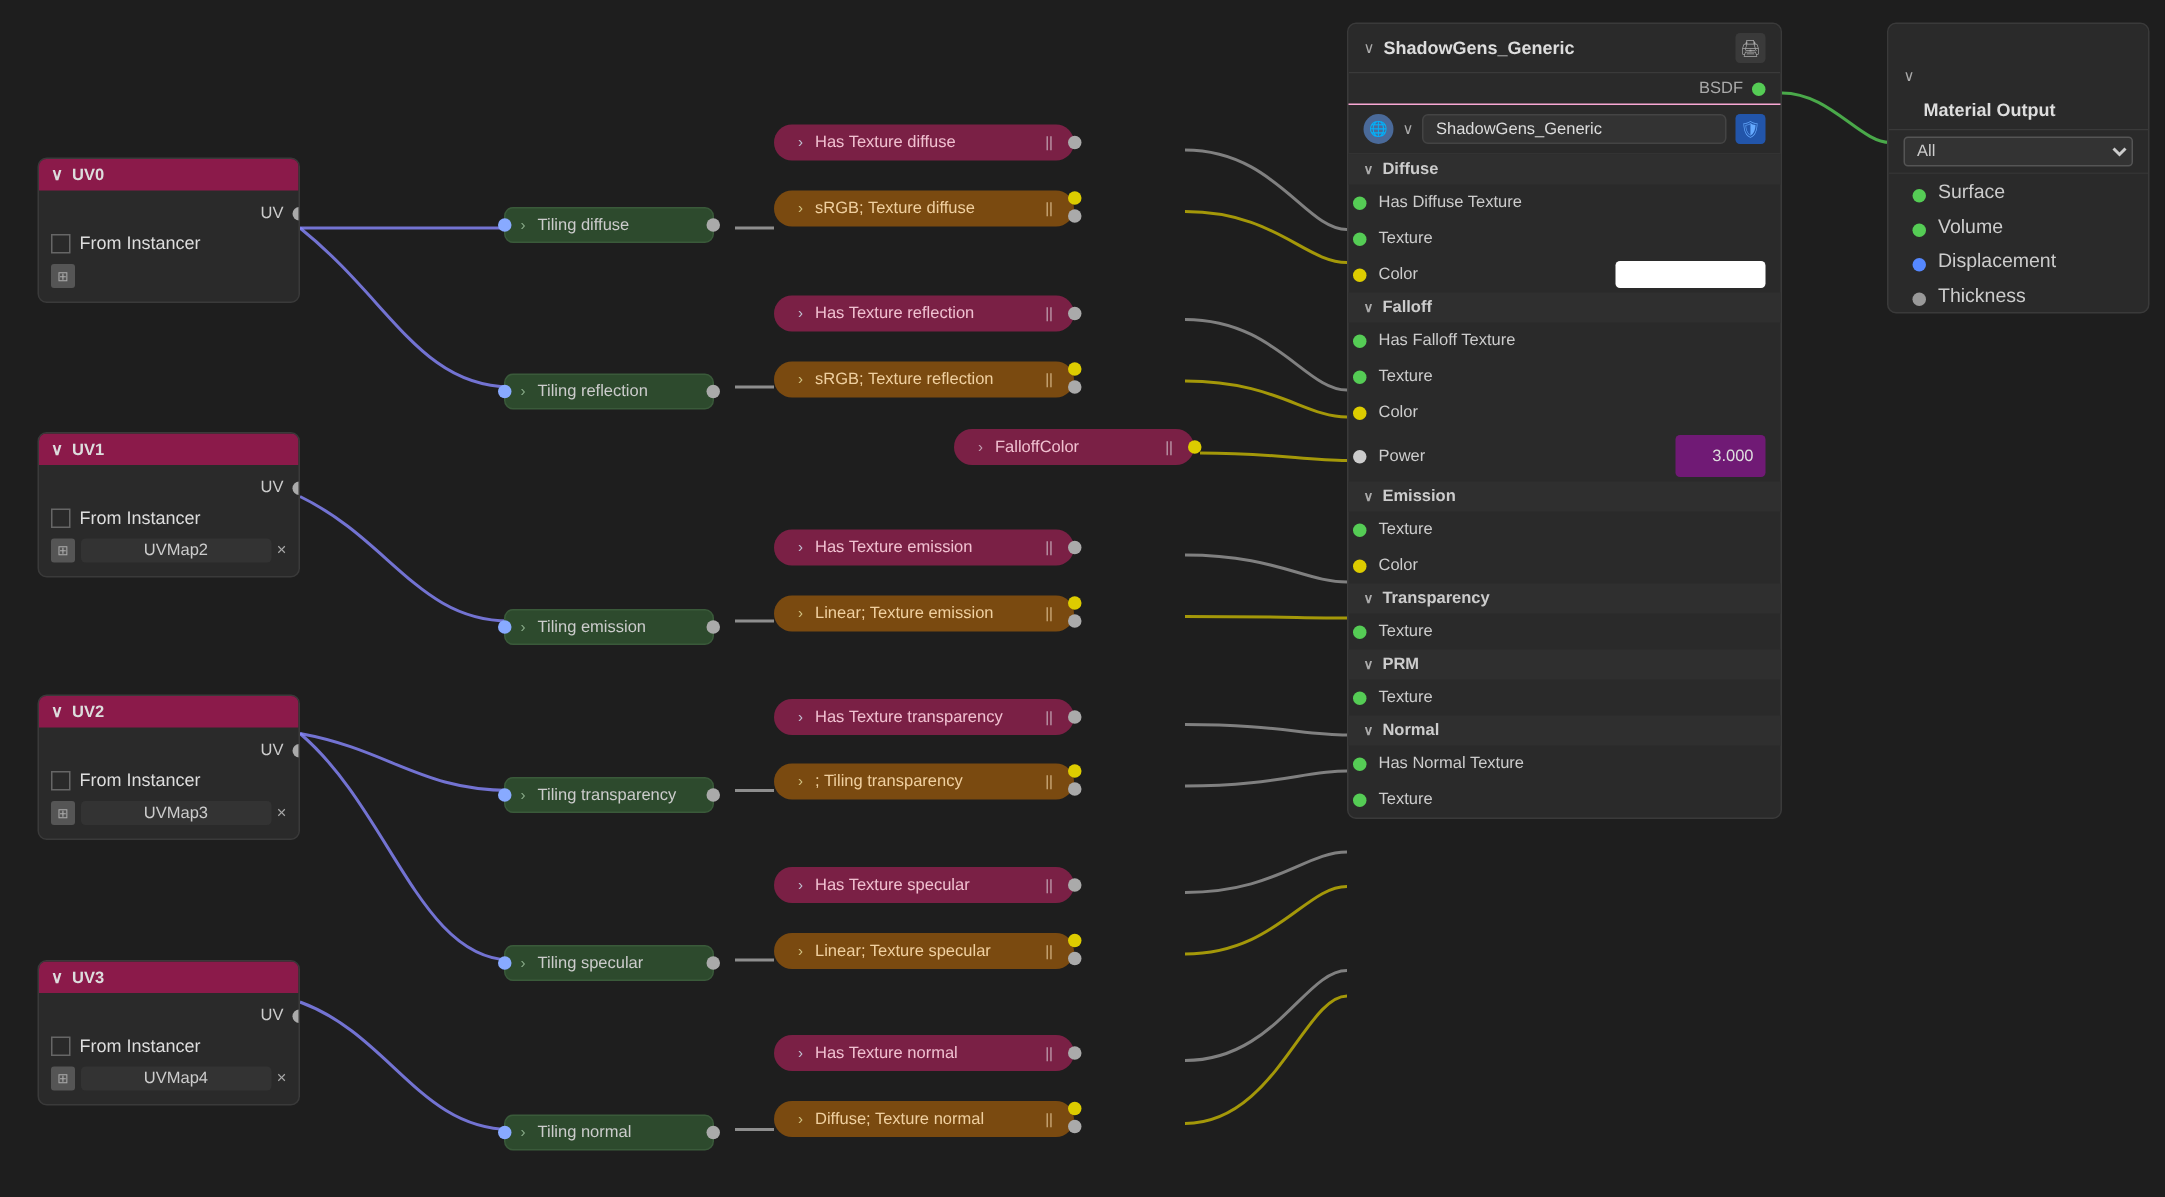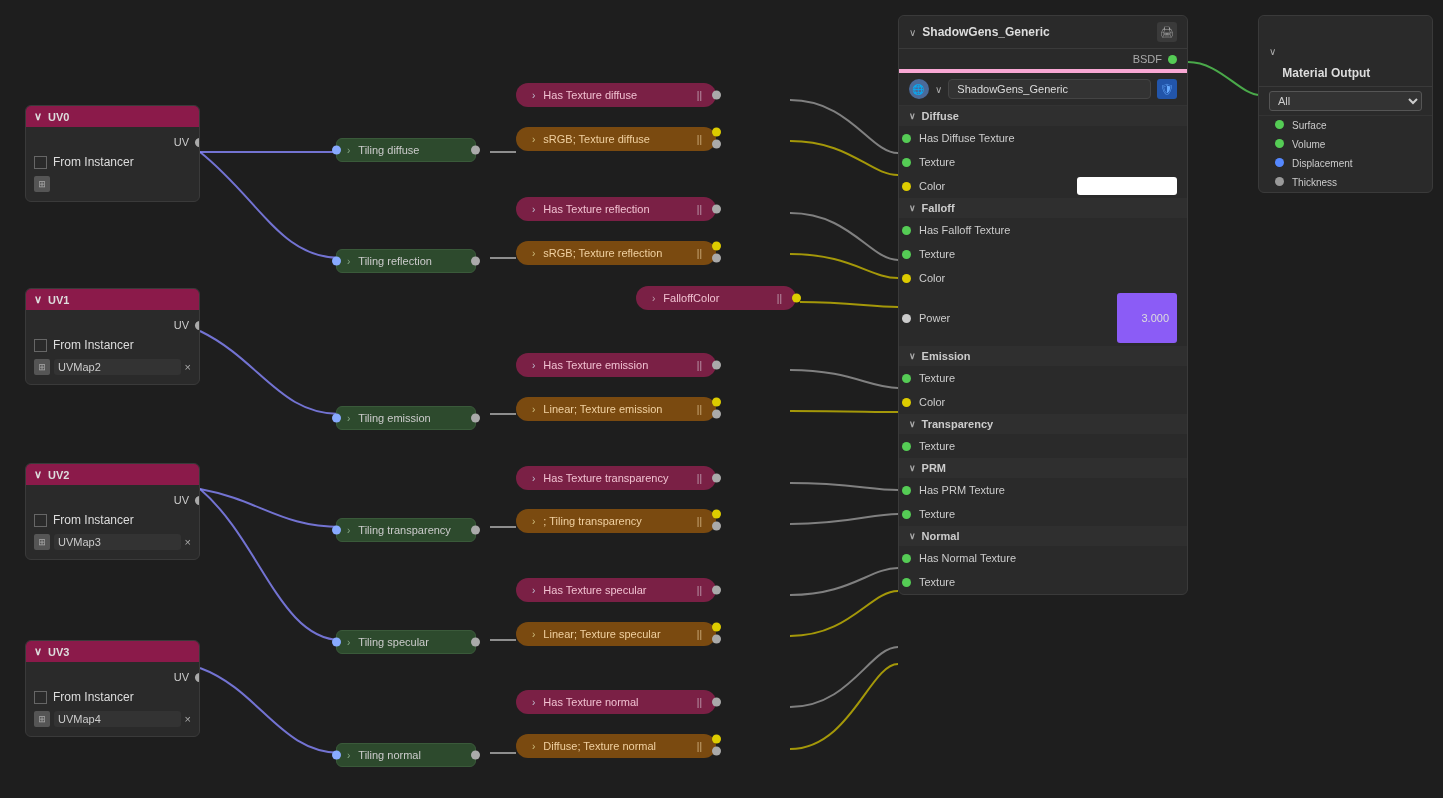--- a/index.html
+++ b/index.html
@@ -86,20 +86,21 @@
       display: flex; align-items: center; justify-content: center;
       color: #aaa;
     }
     .uvmap-label {
       flex: 1;
       font-size: 11px;
       color: #ccc;
       background: #333;
       padding: 2px 4px;
       border-radius: 3px;
+      text-align: center;
     }
     .close-icon {
       color: #aaa;
       font-size: 11px;
       cursor: pointer;
     }
 
     
     .tiling-node {
       position: absolute;
@@ -252,21 +253,21 @@
       color: #aaa;
     }
     .bsdf-row {
       display: flex;
       align-items: center;
       justify-content: flex-end;
       padding: 4px 10px;
       gap: 6px;
       font-size: 11px;
       color: #aaa;
-      border-bottom: 4px solid #f9a8d4;
+      border-bottom: 1px solid #f9a8d4;
     }
     .bsdf-dot {
       width: 9px; height: 9px;
       border-radius: 50%;
       background: #55cc55;
     }
     .node-selector-row {
       display: flex;
       align-items: center;
       padding: 6px 10px;
@@ -334,22 +335,22 @@
       color: #ccc;
       flex: 1;
     }
     .prop-value-box {
       background: #fff;
       width: 100px;
       height: 18px;
       border-radius: 3px;
     }
     .prop-value-num {
-      background: #8b5cf6;
-      padding: 19px 8px;
+      background: #701a75;
+      padding: 8px 8px;
       border-radius: 3px;
       font-size: 11px;
       color: #ddd;
       min-width: 60px;
       text-align: right;
     }
 
     
     #material-output-panel {
       position: absolute;
@@ -372,24 +373,24 @@
       background: #333;
       border: 1px solid #555;
       border-radius: 3px;
       color: #ccc;
       font-size: 11px;
       padding: 2px 4px;
       width: 100%;
     }
     .matout-row {
       display: flex;
-      align-items: flex-start;
+      align-items: flex-end;
       padding: 4px 10px 4px 16px;
       gap: 8px;
-      font-size: 10px;
+      font-size: 13px;
       color: #ccc;
     }
     .matout-dot-green { width: 9px; height: 9px; border-radius: 50%; background: #55cc55; flex-shrink: 0; }
     .matout-dot-blue { width: 9px; height: 9px; border-radius: 50%; background: #5588ff; flex-shrink: 0; }
     .matout-dot-white { width: 9px; height: 9px; border-radius: 50%; background: #999; flex-shrink: 0; }
 
     
     #connections-svg {
       position: absolute;
       top: 0; left: 0;
@@ -763,24 +764,20 @@
       <div class="prop-dot prop-dot-green"></div>
       <span class="prop-label">Texture</span>
     </div>
 
     <div class="section-header">
       <span class="collapse-arrow">∨</span>
       <span>PRM</span>
     </div>
     <div class="prop-row">
       <div class="prop-dot prop-dot-green"></div>
-      <span class="prop-label">Has PRM Texture</span>
-    </div>
-    <div class="prop-row">
-      <div class="prop-dot prop-dot-green"></div>
       <span class="prop-label">Texture</span>
     </div>
 
     <div class="section-header">
       <span class="collapse-arrow">∨</span>
       <span>Normal</span>
     </div>
     <div class="prop-row">
       <div class="prop-dot prop-dot-green"></div>
       <span class="prop-label">Has Normal Texture</span>

